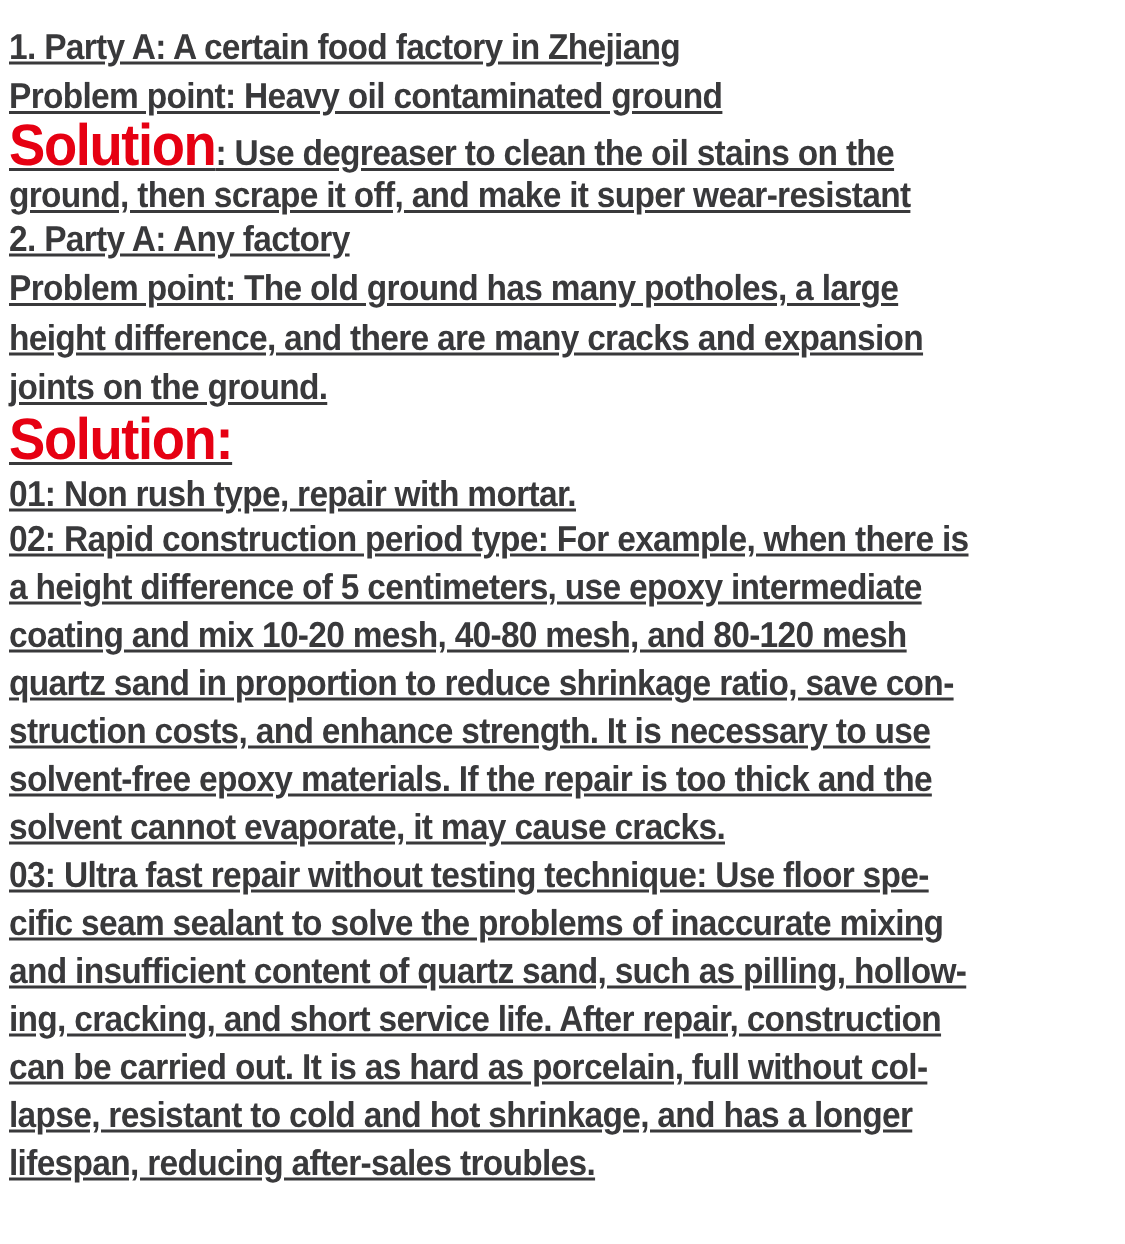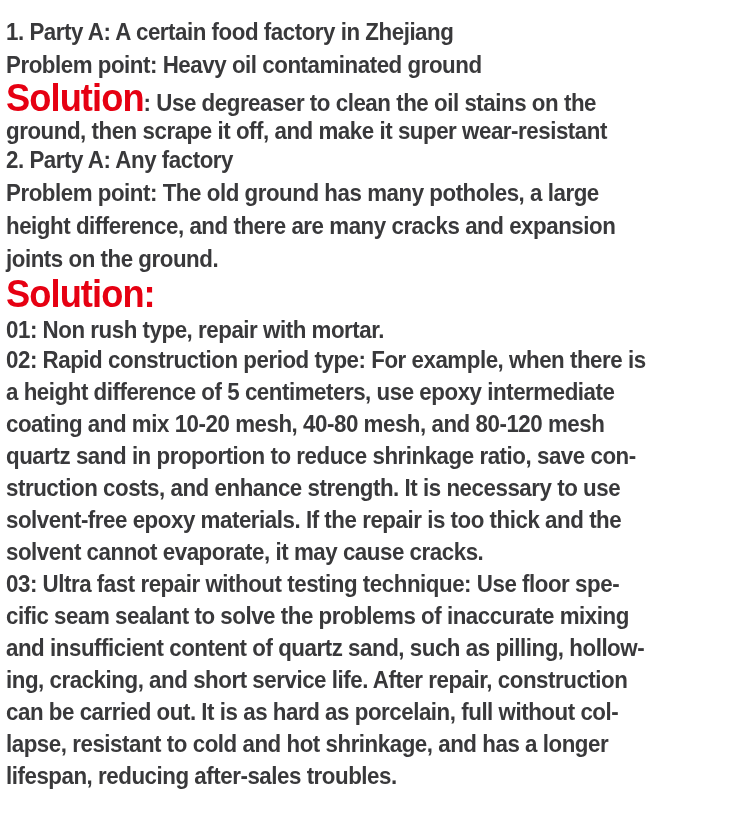--- a/index.html
+++ b/index.html
@@ -11,20 +11,21 @@
     height: 829px;
     background: #ffffff;
     overflow: hidden;
     font-family: "Liberation Sans", sans-serif;
     font-weight: bold;
     color: #39393b;
   }
   .doc {
     padding: 15px 6px 0 6px;
     width: 738px;
+    text-decoration: underline;
   }
   
   .tline {
     font-size: 24px;
     line-height: 33px;
     letter-spacing: -0.5px;
     white-space: nowrap;
     transform: scaleX(0.93);
     transform-origin: 0 50%;
   }

